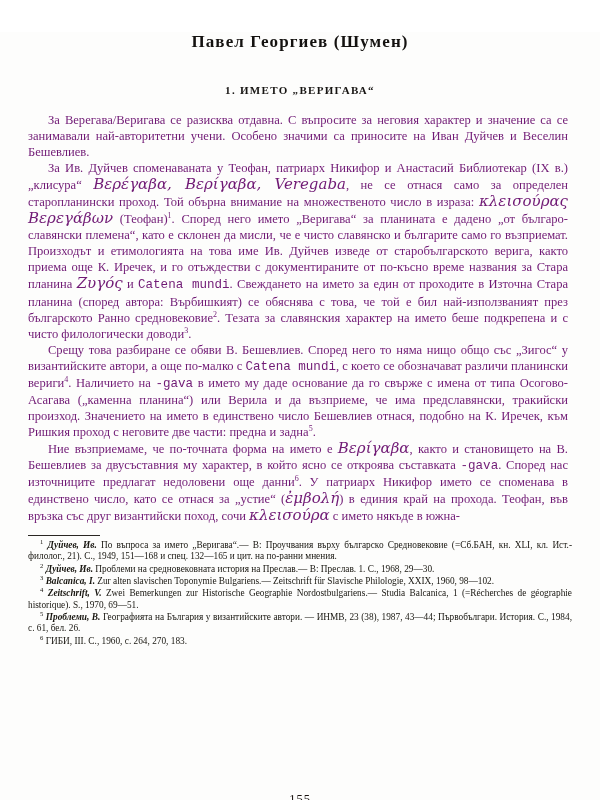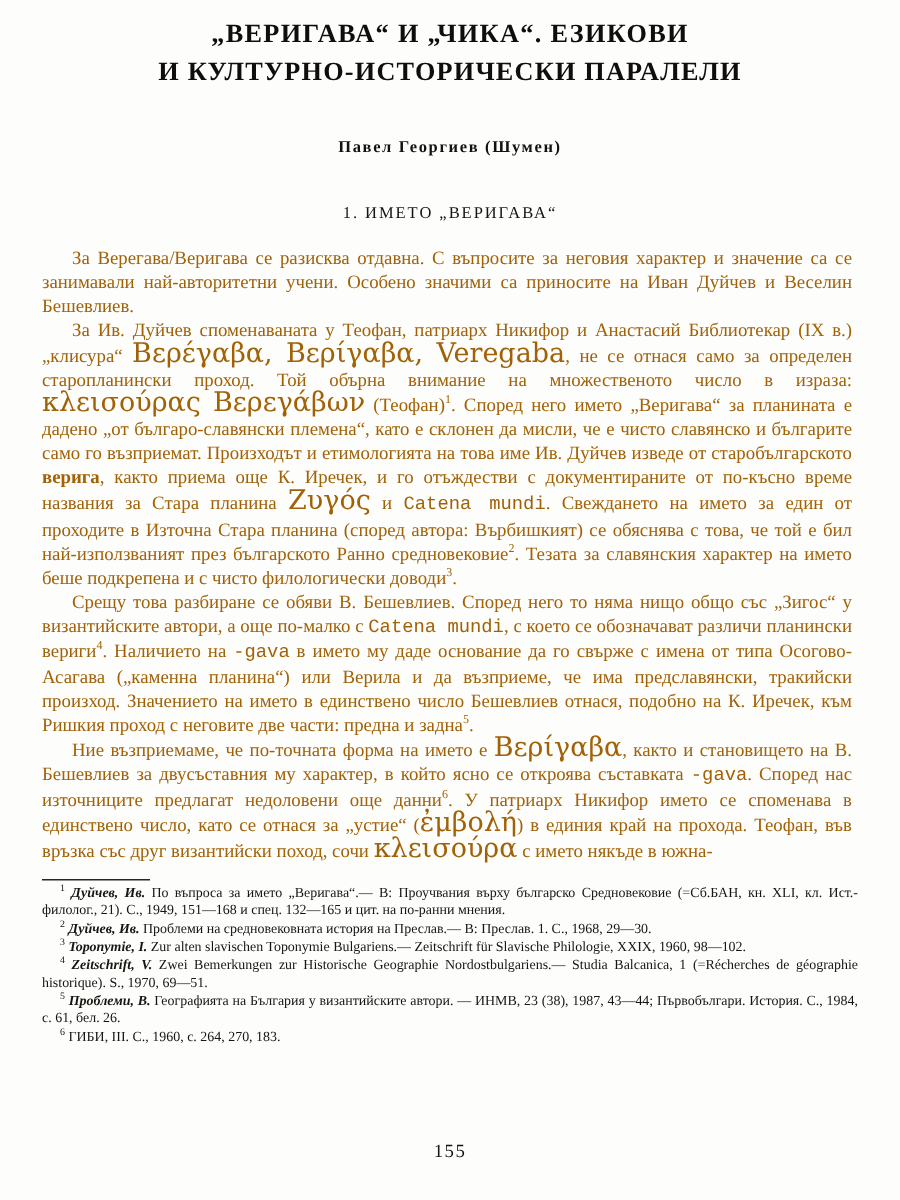--- a/index.html
+++ b/index.html
@@ -37,55 +37,56 @@
     color: #100e0c;
     white-space: nowrap;
   }
   .title-line.l2 {
     letter-spacing: 0.8px;
   }
 
   .author {
     text-align: center;
     font-weight: bold;
-    font-size: 11px;
+    font-size: 17px;
     letter-spacing: 1.1px;
     margin-top: 32px;
     color: #141210;
   }
 
   .section-heading {
     text-align: center;
-    font-weight: normal;
+    font-weight: bold;
     font-size: 11px;
     letter-spacing: 1.3px;
     margin-top: 32px;
     color: #171513;
   }
 
   
   .body-text {
     margin: 16px 32px 0 28px;
     font-size: 12.55px;
     line-height: 16.05px;
     text-align: justify;
     text-justify: inter-word;
-    color: #a16207;
+    color: #701a75;
     hyphens: none;
   }
   .body-text p {
     margin: 0;
     text-indent: 20px;
   }
   .bold {
-    font-weight: bold;
+    font-weight: normal;
   }
   .grk {
     font-family: "DejaVu Serif", "Liberation Serif", serif;
-    font-size: 18px;
+    font-size: 15px;
+    font-style: italic;
   }
   .lat {
     font-family: Liberation Mono, monospace;
   }
   sup {
     font-size: 8px;
     vertical-align: super;
     line-height: 0;
   }
 
@@ -125,42 +126,38 @@
     font-size: 12.5px;
     letter-spacing: 1px;
     color: #19120f;
   }
 </style>
 </head>
 <body>
 
 <div class="page">
 
-  <div class="title-block">
-    <div class="title-line l1">„ВЕРИГАВА“ И „ЧИКА“. ЕЗИКОВИ</div>
-    <div class="title-line l2">И КУЛТУРНО-ИСТОРИЧЕСКИ ПАРАЛЕЛИ</div>
-  </div>
 
   <div class="author">Павел Георгиев (Шумен)</div>
 
   <div class="section-heading">1. ИМЕТО  „ВЕРИГАВА“</div>
 
   <div class="body-text">
       <p><span>За Верегава/Веригава се разисква отдавна. С въпросите за неговия характер и значение са се занимавали най-авторитетни учени. Особено значими са приносите на Иван Дуйчев и Веселин Бешевлиев.</span></p>
       <p><span>За Ив. Дуйчев споменаваната у Теофан, патриарх Никифор и Анастасий Библиотекар (IX в.) „клисура“ </span><span class="grk">Βερέγαβα, Βερίγαβα, Veregaba</span><span>, не се отнася само за определен старопланински проход. Той обърна внимание на множественото число в израза: </span><span class="grk">κλεισούρας Βερεγάβων</span><span> (Теофан)</span><sup>1</sup><span>. Според него името „Веригава“ за планината е дадено „от българо-славянски племена“, като е склонен да мисли, че е чисто славянско и българите само го възприемат.  Произходът и етимологията на това име  Ив. Дуйчев изведе от старобългарското </span><span class="bold">верига</span><span>, както приема още К. Иречек, и го отъждестви с документираните от по-късно време названия за Стара планина </span><span class="grk">Ζυγός</span><span> и </span><span class="lat">Catena mundi</span><span>. Свеждането на името за един от проходите в Източна Стара планина (според автора: Върбишкият) се обяснява с това, че той е бил най-използваният през българското Ранно средновековие</span><sup>2</sup><span>. Тезата за славянския характер на името беше подкрепена и с чисто филологически доводи</span><sup>3</sup><span>.</span></p>
       <p><span>Срещу това разбиране се обяви В. Бешевлиев. Според него то няма нищо общо със „Зигос“ у византийските автори, а още по-малко с </span><span class="lat">Catena mundi</span><span>, с което се обозначават различи планински вериги</span><sup>4</sup><span>. Наличието на </span><span class="lat">-gava</span><span> в името му даде основание да го свърже с имена от типа Осогово-Асагава („каменна планина“) или Верила и да възприеме, че има предславянски, тракийски произход. Значението на името в единствено число Бешевлиев отнася, подобно на К. Иречек, към Ришкия проход с неговите две части: предна и задна</span><sup>5</sup><span>.</span></p>
       <p><span>Ние възприемаме, че по-точната форма на името е </span><span class="grk">Βερίγαβα</span><span>, както и становището на В. Бешевлиев за двусъставния му характер, в който ясно се откроява съставката </span><span class="lat">-gava</span><span>. Според нас източниците предлагат недоловени още данни</span><sup>6</sup><span>. У патриарх Никифор името се споменава в единствено число, като се отнася за „устие“ (</span><span class="grk">ἐμβολή</span><span>) в единия край на прохода. Теофан, във връзка със друг византийски поход, сочи </span><span class="grk">κλεισούρα</span><span> с името някъде в южна-</span></p>
     </div>
 
   <div class="fn-rule"></div>
 
   <div class="footnotes">
       <p><sup>1</sup> <span class="fn-name">Дуйчев, Ив.</span><span>   По въпроса за името „Веригава“.— В: Проучвания върху българско Средновековие (=Сб.БАН, кн. XLI, кл. Ист.-филолог., 21). С., 1949, 151—168 и спец. 132—165 и цит. на по-ранни мнения.</span></p>
       <p><sup>2</sup> <span class="fn-name">Дуйчев, Ив.</span><span> Проблеми на средновековната история на Преслав.— В: Преслав. 1. С., 1968, 29—30.</span></p>
-      <p><sup>3</sup> <span class="fn-name">Toponymie, I.</span><span> Zur alten slavischen Toponymie Bulgariens.— Zeitschrift für Slavische Philologie, XXIX, 1960, 98—102.</span></p>
+      <p><sup>3</sup> <span class="fn-name">Balcanica, I.</span><span> Zur alten slavischen Toponymie Bulgariens.— Zeitschrift für Slavische Philologie, XXIX, 1960, 98—102.</span></p>
       <p><sup>4</sup> <span class="fn-name">Zeitschrift, V.</span><span> Zwei Bemerkungen zur Historische Geographie Nordostbulgariens.— Studia Balcanica, 1 (=Récherches de géographie historique).  S., 1970, 69—51.</span></p>
       <p><sup>5</sup> <span class="fn-name">Проблеми, В.</span><span>  Географията на България у византийските автори. — ИНМВ, 23 (38), 1987, 43—44; Първобългари. История. С., 1984, с. 61, бел. 26.</span></p>
       <p><sup>6</sup> <span>ГИБИ, III. С., 1960, с. 264, 270, 183.</span></p>
     </div>
 
   <div class="page-number">155</div>
 
 </div>
 
 </body></html>

